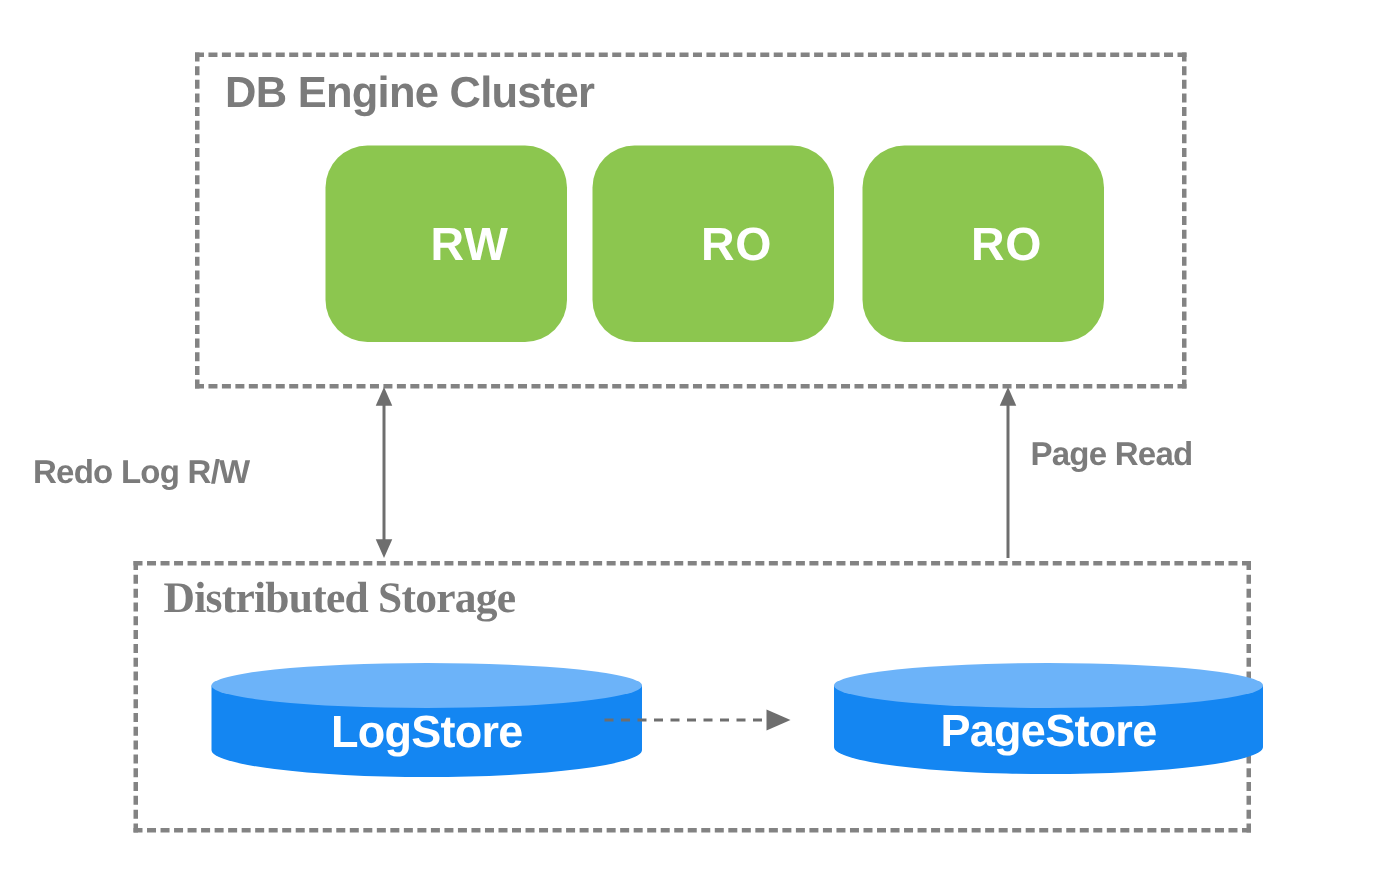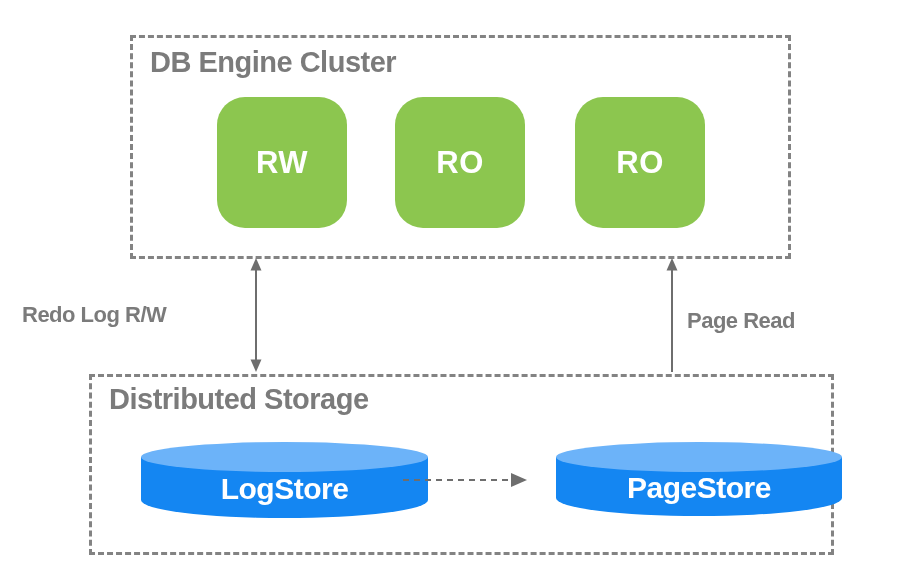--- a/index.html
+++ b/index.html
@@ -20,24 +20,24 @@
     position:absolute;border:3px dashed var(--border-gray);
     box-sizing:border-box;background:transparent;
   }
   .cluster-engine{left:130px;top:35px;width:661px;height:224px;}
   .cluster-storage{left:89px;top:374px;width:745px;height:181px;}
   .cluster-title{
     position:absolute;font-weight:bold;font-size:29px;
     color:var(--text-gray);letter-spacing:-0.5px;white-space:nowrap;
   }
   .cluster-engine .cluster-title{left:17px;top:8px;}
-  .cluster-storage .cluster-title{left:17px;top:6px;}
+  .cluster-storage .cluster-title{left:17px;top:6px;font-family:Liberation Serif, serif;}
   .node{
     position:absolute;width:130px;height:131px;border-radius:28px;
-    background:var(--node-green);display:flex;align-items:center;justify-content:center;
+    background:var(--node-green);display:flex;align-items:center;justify-content:center;padding-left:31px;
   }
   .node-1{left:217px;top:97px;}
   .node-2{left:395px;top:97px;}
   .node-3{left:575px;top:97px;}
   .node-label{
     color:var(--node-text);font-weight:bold;font-size:31px;letter-spacing:0.5px;
   }
   .cylinder{position:absolute;width:287px;height:76px;margin-left:28px;}
   .cyl-logstore{left:113px;top:442px;}
   .cyl-pagestore{left:528px;top:442px;width:286px;height:74px;}
@@ -53,21 +53,21 @@
   .cyl-label{
     position:absolute;left:0;right:0;top:17px;bottom:0;
     display:flex;align-items:center;justify-content:center;
     color:var(--node-text);font-weight:bold;font-size:30px;letter-spacing:-0.5px;
   }
   .edge-label{
     position:absolute;font-weight:bold;font-size:22px;
     color:var(--text-gray);letter-spacing:-0.5px;white-space:nowrap;
   }
   .label-redo{left:22px;top:302px;}
-  .label-pageread{left:687px;top:308px;}
+  .label-pageread{left:687px;top:290px;}
   .overlay{position:absolute;left:0;top:0;pointer-events:none;}
 </style>
 </head>
 <body>
 
 <div class="canvas">
 
   <div class="cluster cluster-engine">
     <div class="cluster-title">DB Engine Cluster</div>
   </div>

